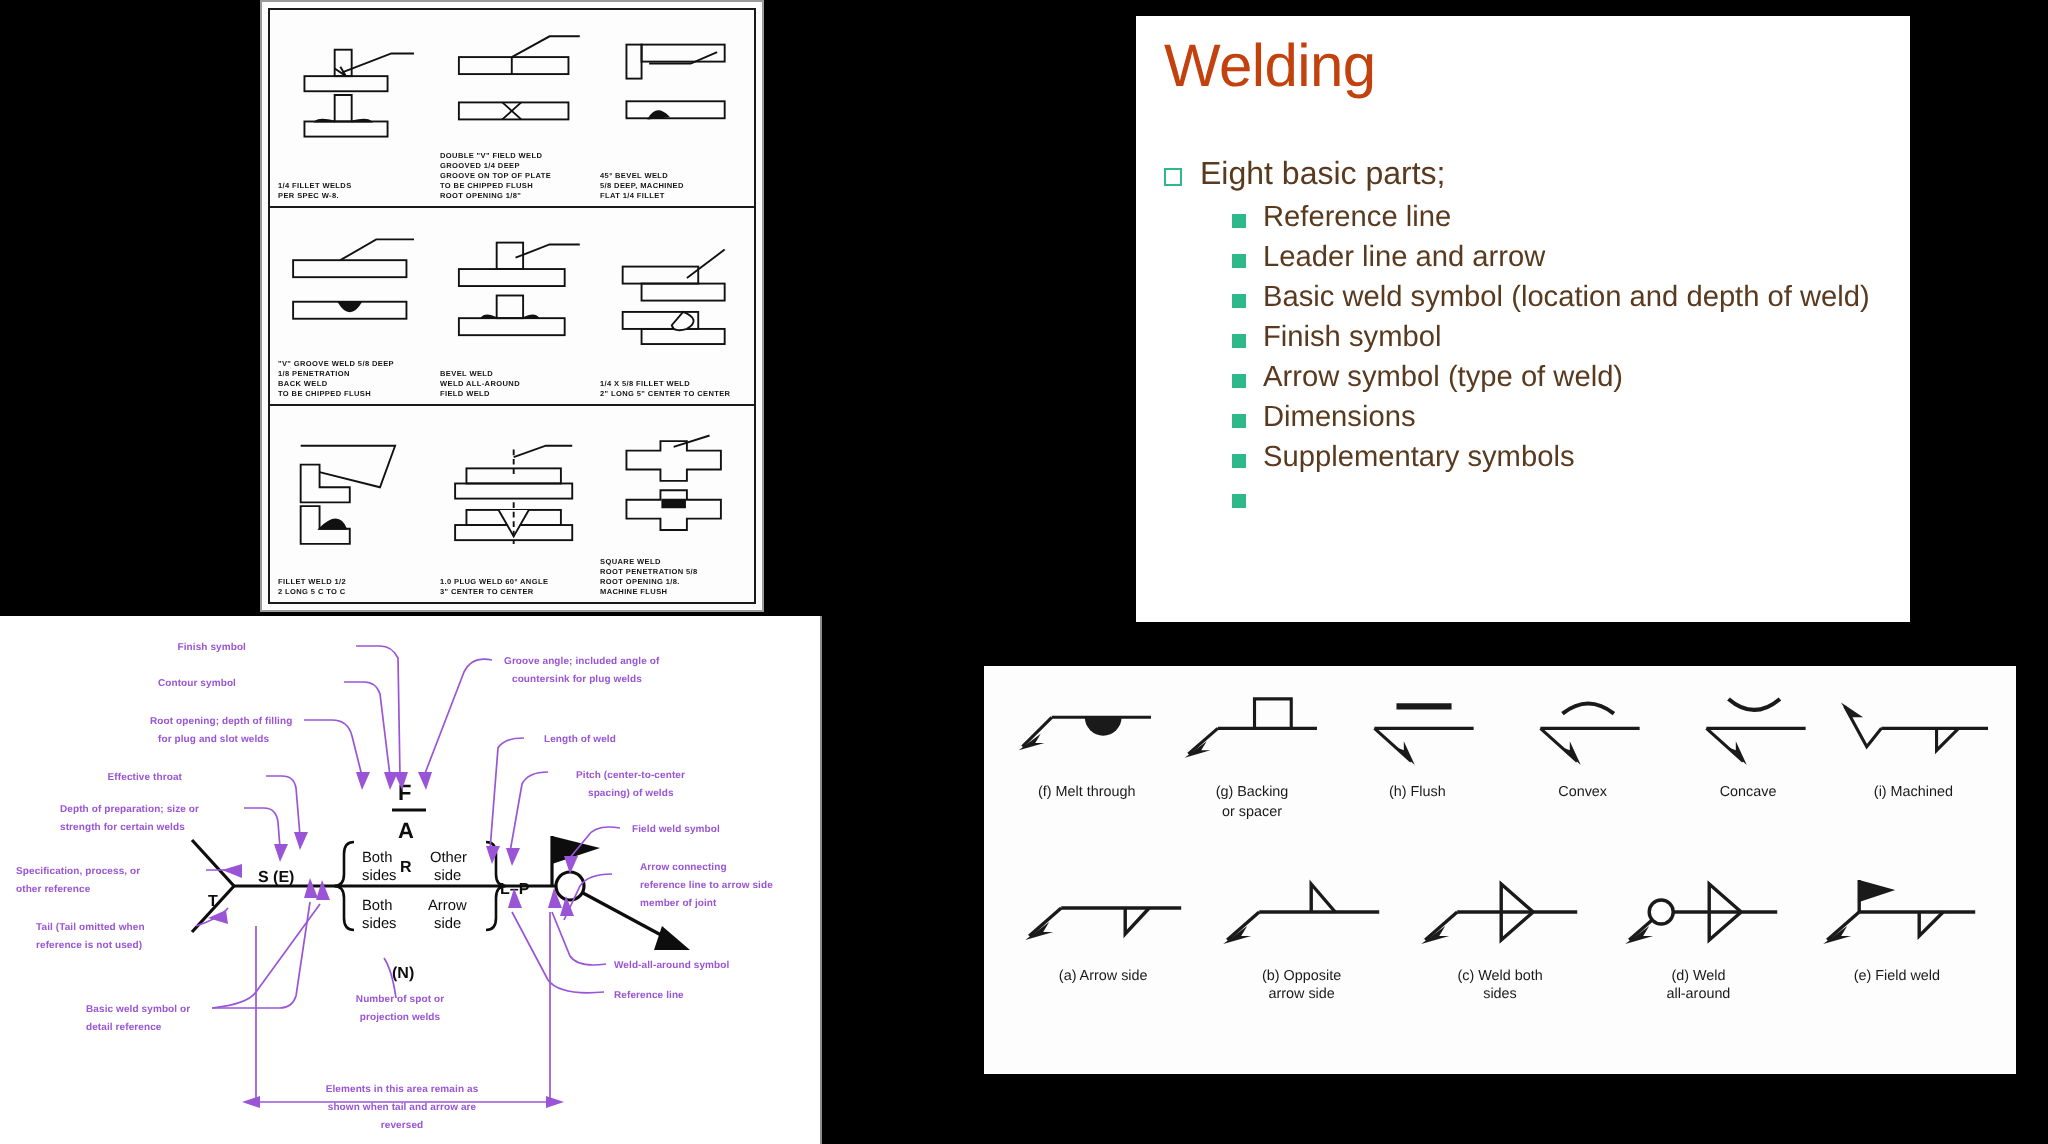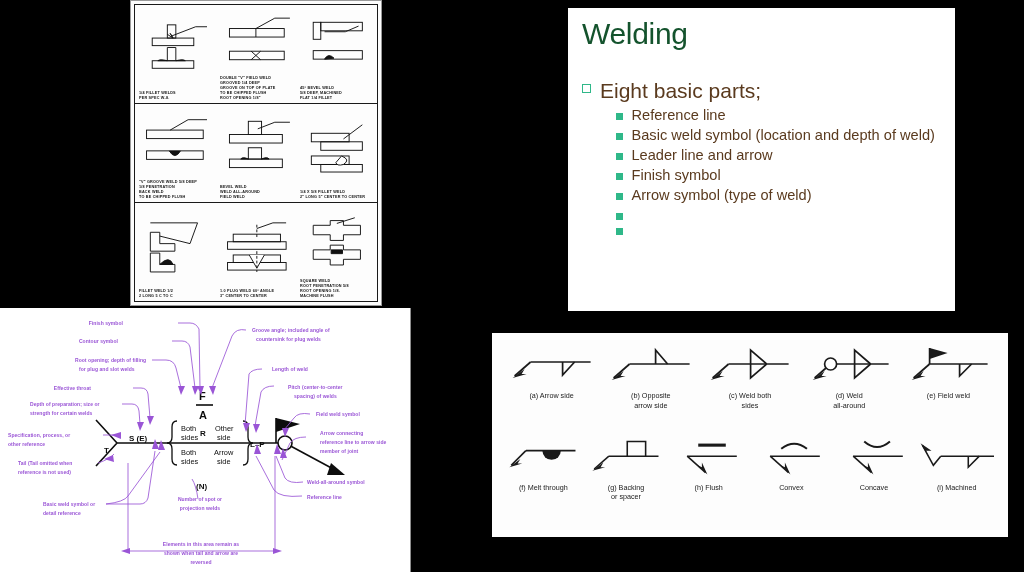--- a/index.html
+++ b/index.html
@@ -46,26 +46,26 @@
             fill: #0d0d0d; }
   .an-line { stroke: #9a55d6; stroke-width: .85; fill: none; }
   .bk { stroke: #0d0d0d; fill: none; stroke-width: 1.6; }
 
   
   #panel-slide {
     position: absolute; left: 568px; top: 8px; width: 387px; height: 303px;
     background: #ffffff; padding: 10px 6px 6px 12px;
   }
   #slide-title {
-    color: #14532d; font-size: 30px; font-weight: normal;
+    color: #c2410c; font-size: 30px; font-weight: normal;
     line-height: 1.05; letter-spacing: -.3px; padding-left: 2px;
   }
   #slide-bullets { margin-top: 29px; }
   .b1 { display: flex; align-items: flex-start; gap: 9px;
-        color: #5a3a1e; font-size: 21px; line-height: 1.18;
+        color: #5a3a1e; font-size: 16px; line-height: 1.18;
         padding-left: 2px; margin-bottom: 4px; }
   .b1 .mk { width: 9px; height: 9px; border: 1.6px solid #2fb889;
             background: transparent; flex: none; margin-top: 5px; }
   .b2 { display: flex; align-items: flex-start; gap: 9px;
         color: #5a3a1e; font-size: 14.6px; line-height: 1.2;
         padding-left: 36px; margin-bottom: 2.5px; }
   .b2 .mk { width: 6.5px; height: 6.5px; background: #2fb889;
             flex: none; margin-top: 6px; }
 
   
@@ -361,45 +361,132 @@
       <div class="b1">
         <span class="mk"></span>
         <span>Eight basic parts;</span>
       </div>
       <div class="b2">
         <span class="mk"></span>
         <span>Reference line</span>
       </div>
       <div class="b2">
         <span class="mk"></span>
+        <span>Leader line and arrow</span>
+      </div>
+      <div class="b2">
+        <span class="mk"></span>
         <span>Basic weld symbol (location and depth of weld)</span>
       </div>
       <div class="b2">
         <span class="mk"></span>
-        <span>Leader line and arrow</span>
-      </div>
-      <div class="b2">
-        <span class="mk"></span>
         <span>Finish symbol</span>
       </div>
       <div class="b2">
         <span class="mk"></span>
         <span>Arrow symbol (type of weld)</span>
       </div>
       <div class="b2">
         <span class="mk"></span>
+        <span>Dimensions</span>
+      </div>
+      <div class="b2">
+        <span class="mk"></span>
+        <span>Supplementary symbols</span>
       </div>
       <div class="b2">
         <span class="mk"></span>
       </div>
     </div>
   </div>
 
   <div id="panel-symbol-chart">
     <div id="symbol-grid">
+
+      <div class="sym-row">
+        <div class="sym-cell">
+          <div class="sym-art">
+            <svg viewBox="0 0 90 44">
+                <g stroke="#1a1a1a" fill="none" stroke-width="1.7">
+              <path d="M26 14 H80"></path>
+                  <path d="M26 14 L10 30"></path>
+            </g>
+                <path d="M44 14 a10 10 0 0 0 20 0 z" fill="#1a1a1a"></path>
+            <path d="M8 32 L20 23 L17 28 L22 28 Z" fill="#1a1a1a"></path>
+              </svg>
+          </div>
+          <div class="sym-lab">(f)  Melt through</div>
+        </div>
+        <div class="sym-cell">
+          <div class="sym-art">
+            <svg viewBox="0 0 90 44">
+                <g stroke="#1a1a1a" fill="none" stroke-width="1.7">
+              <path d="M26 20 H80"></path>
+                  <path d="M26 20 L10 34"></path>
+              <path d="M46 20 V4 H66 V20"></path>
+            </g>
+                <path d="M8 36 L20 27 L17 32 L22 32 Z" fill="#1a1a1a"></path>
+              </svg>
+          </div>
+          <div class="sym-lab">(g)  Backing
+or spacer</div>
+        </div>
+        <div class="sym-cell">
+          <div class="sym-art">
+            <svg viewBox="0 0 90 44">
+                <g stroke="#1a1a1a" fill="none" stroke-width="1.7">
+              <path d="M22 20 H76"></path>
+                  <path d="M22 20 L42 38"></path>
+              <path d="M34 8 H64" stroke-width="3.4"></path>
+            </g>
+                <path d="M44 40 L33 30 L38 32 L38 27 Z" fill="#1a1a1a"></path>
+              </svg>
+          </div>
+          <div class="sym-lab">(h)  Flush</div>
+        </div>
+        <div class="sym-cell">
+          <div class="sym-art">
+            <svg viewBox="0 0 90 44">
+                <g stroke="#1a1a1a" fill="none" stroke-width="1.7">
+              <path d="M22 20 H76"></path>
+                  <path d="M22 20 L42 38"></path>
+              <path d="M34 12 q14 -11 28 0" stroke-width="2.2"></path>
+            </g>
+                <path d="M44 40 L33 30 L38 32 L38 27 Z" fill="#1a1a1a"></path>
+              </svg>
+          </div>
+          <div class="sym-lab">Convex</div>
+        </div>
+        <div class="sym-cell">
+          <div class="sym-art">
+            <svg viewBox="0 0 90 44">
+                <g stroke="#1a1a1a" fill="none" stroke-width="1.7">
+              <path d="M22 20 H76"></path>
+                  <path d="M22 20 L42 38"></path>
+              <path d="M34 4 q14 12 28 0" stroke-width="2.2"></path>
+            </g>
+                <path d="M44 40 L33 30 L38 32 L38 27 Z" fill="#1a1a1a"></path>
+              </svg>
+          </div>
+          <div class="sym-lab">Concave</div>
+        </div>
+        <div class="sym-cell">
+          <div class="sym-art">
+            <svg viewBox="0 0 90 44">
+                <g stroke="#1a1a1a" fill="none" stroke-width="1.7">
+              <path d="M28 20 H86"></path>
+                  <path d="M28 20 L20 30 L8 8"></path>
+              <path d="M58 20 V32 L70 20"></path>
+            </g>
+                <path d="M6 6 L18 14 L12 14 L14 19 Z" fill="#1a1a1a"></path>
+              </svg>
+          </div>
+          <div class="sym-lab">(i)  Machined</div>
+        </div>
+      </div>
 
       <div class="sym-row">
         <div class="sym-cell">
           <div class="sym-art">
             <svg viewBox="0 0 90 44">
                 <g stroke="#1a1a1a" fill="none" stroke-width="1.7">
               <path d="M24 18 H84"></path>
                   <path d="M24 18 L8 32"></path>
                   <path d="M56 18 V31 L68 18"></path>
             </g>
@@ -463,98 +550,16 @@
               <path d="M56 20 V32 L68 20"></path>
             </g>
                 <path d="M26 4 L44 9 L26 15 Z" fill="#1a1a1a"></path>
             <path d="M8 36 L20 27 L17 32 L22 32 Z" fill="#1a1a1a"></path>
               </svg>
           </div>
           <div class="sym-lab">(e)  Field weld</div>
         </div>
       </div>
 
-      <div class="sym-row">
-        <div class="sym-cell">
-          <div class="sym-art">
-            <svg viewBox="0 0 90 44">
-                <g stroke="#1a1a1a" fill="none" stroke-width="1.7">
-              <path d="M26 14 H80"></path>
-                  <path d="M26 14 L10 30"></path>
-            </g>
-                <path d="M44 14 a10 10 0 0 0 20 0 z" fill="#1a1a1a"></path>
-            <path d="M8 32 L20 23 L17 28 L22 28 Z" fill="#1a1a1a"></path>
-              </svg>
-          </div>
-          <div class="sym-lab">(f)  Melt through</div>
-        </div>
-        <div class="sym-cell">
-          <div class="sym-art">
-            <svg viewBox="0 0 90 44">
-                <g stroke="#1a1a1a" fill="none" stroke-width="1.7">
-              <path d="M26 20 H80"></path>
-                  <path d="M26 20 L10 34"></path>
-              <path d="M46 20 V4 H66 V20"></path>
-            </g>
-                <path d="M8 36 L20 27 L17 32 L22 32 Z" fill="#1a1a1a"></path>
-              </svg>
-          </div>
-          <div class="sym-lab">(g)  Backing
-or spacer</div>
-        </div>
-        <div class="sym-cell">
-          <div class="sym-art">
-            <svg viewBox="0 0 90 44">
-                <g stroke="#1a1a1a" fill="none" stroke-width="1.7">
-              <path d="M22 20 H76"></path>
-                  <path d="M22 20 L42 38"></path>
-              <path d="M34 8 H64" stroke-width="3.4"></path>
-            </g>
-                <path d="M44 40 L33 30 L38 32 L38 27 Z" fill="#1a1a1a"></path>
-              </svg>
-          </div>
-          <div class="sym-lab">(h)  Flush</div>
-        </div>
-        <div class="sym-cell">
-          <div class="sym-art">
-            <svg viewBox="0 0 90 44">
-                <g stroke="#1a1a1a" fill="none" stroke-width="1.7">
-              <path d="M22 20 H76"></path>
-                  <path d="M22 20 L42 38"></path>
-              <path d="M34 12 q14 -11 28 0" stroke-width="2.2"></path>
-            </g>
-                <path d="M44 40 L33 30 L38 32 L38 27 Z" fill="#1a1a1a"></path>
-              </svg>
-          </div>
-          <div class="sym-lab">Convex</div>
-        </div>
-        <div class="sym-cell">
-          <div class="sym-art">
-            <svg viewBox="0 0 90 44">
-                <g stroke="#1a1a1a" fill="none" stroke-width="1.7">
-              <path d="M22 20 H76"></path>
-                  <path d="M22 20 L42 38"></path>
-              <path d="M34 4 q14 12 28 0" stroke-width="2.2"></path>
-            </g>
-                <path d="M44 40 L33 30 L38 32 L38 27 Z" fill="#1a1a1a"></path>
-              </svg>
-          </div>
-          <div class="sym-lab">Concave</div>
-        </div>
-        <div class="sym-cell">
-          <div class="sym-art">
-            <svg viewBox="0 0 90 44">
-                <g stroke="#1a1a1a" fill="none" stroke-width="1.7">
-              <path d="M28 20 H86"></path>
-                  <path d="M28 20 L20 30 L8 8"></path>
-              <path d="M58 20 V32 L70 20"></path>
-            </g>
-                <path d="M6 6 L18 14 L12 14 L14 19 Z" fill="#1a1a1a"></path>
-              </svg>
-          </div>
-          <div class="sym-lab">(i)  Machined</div>
-        </div>
-      </div>
-
     </div>
   </div>
 
 </div>
 
 </body></html>

